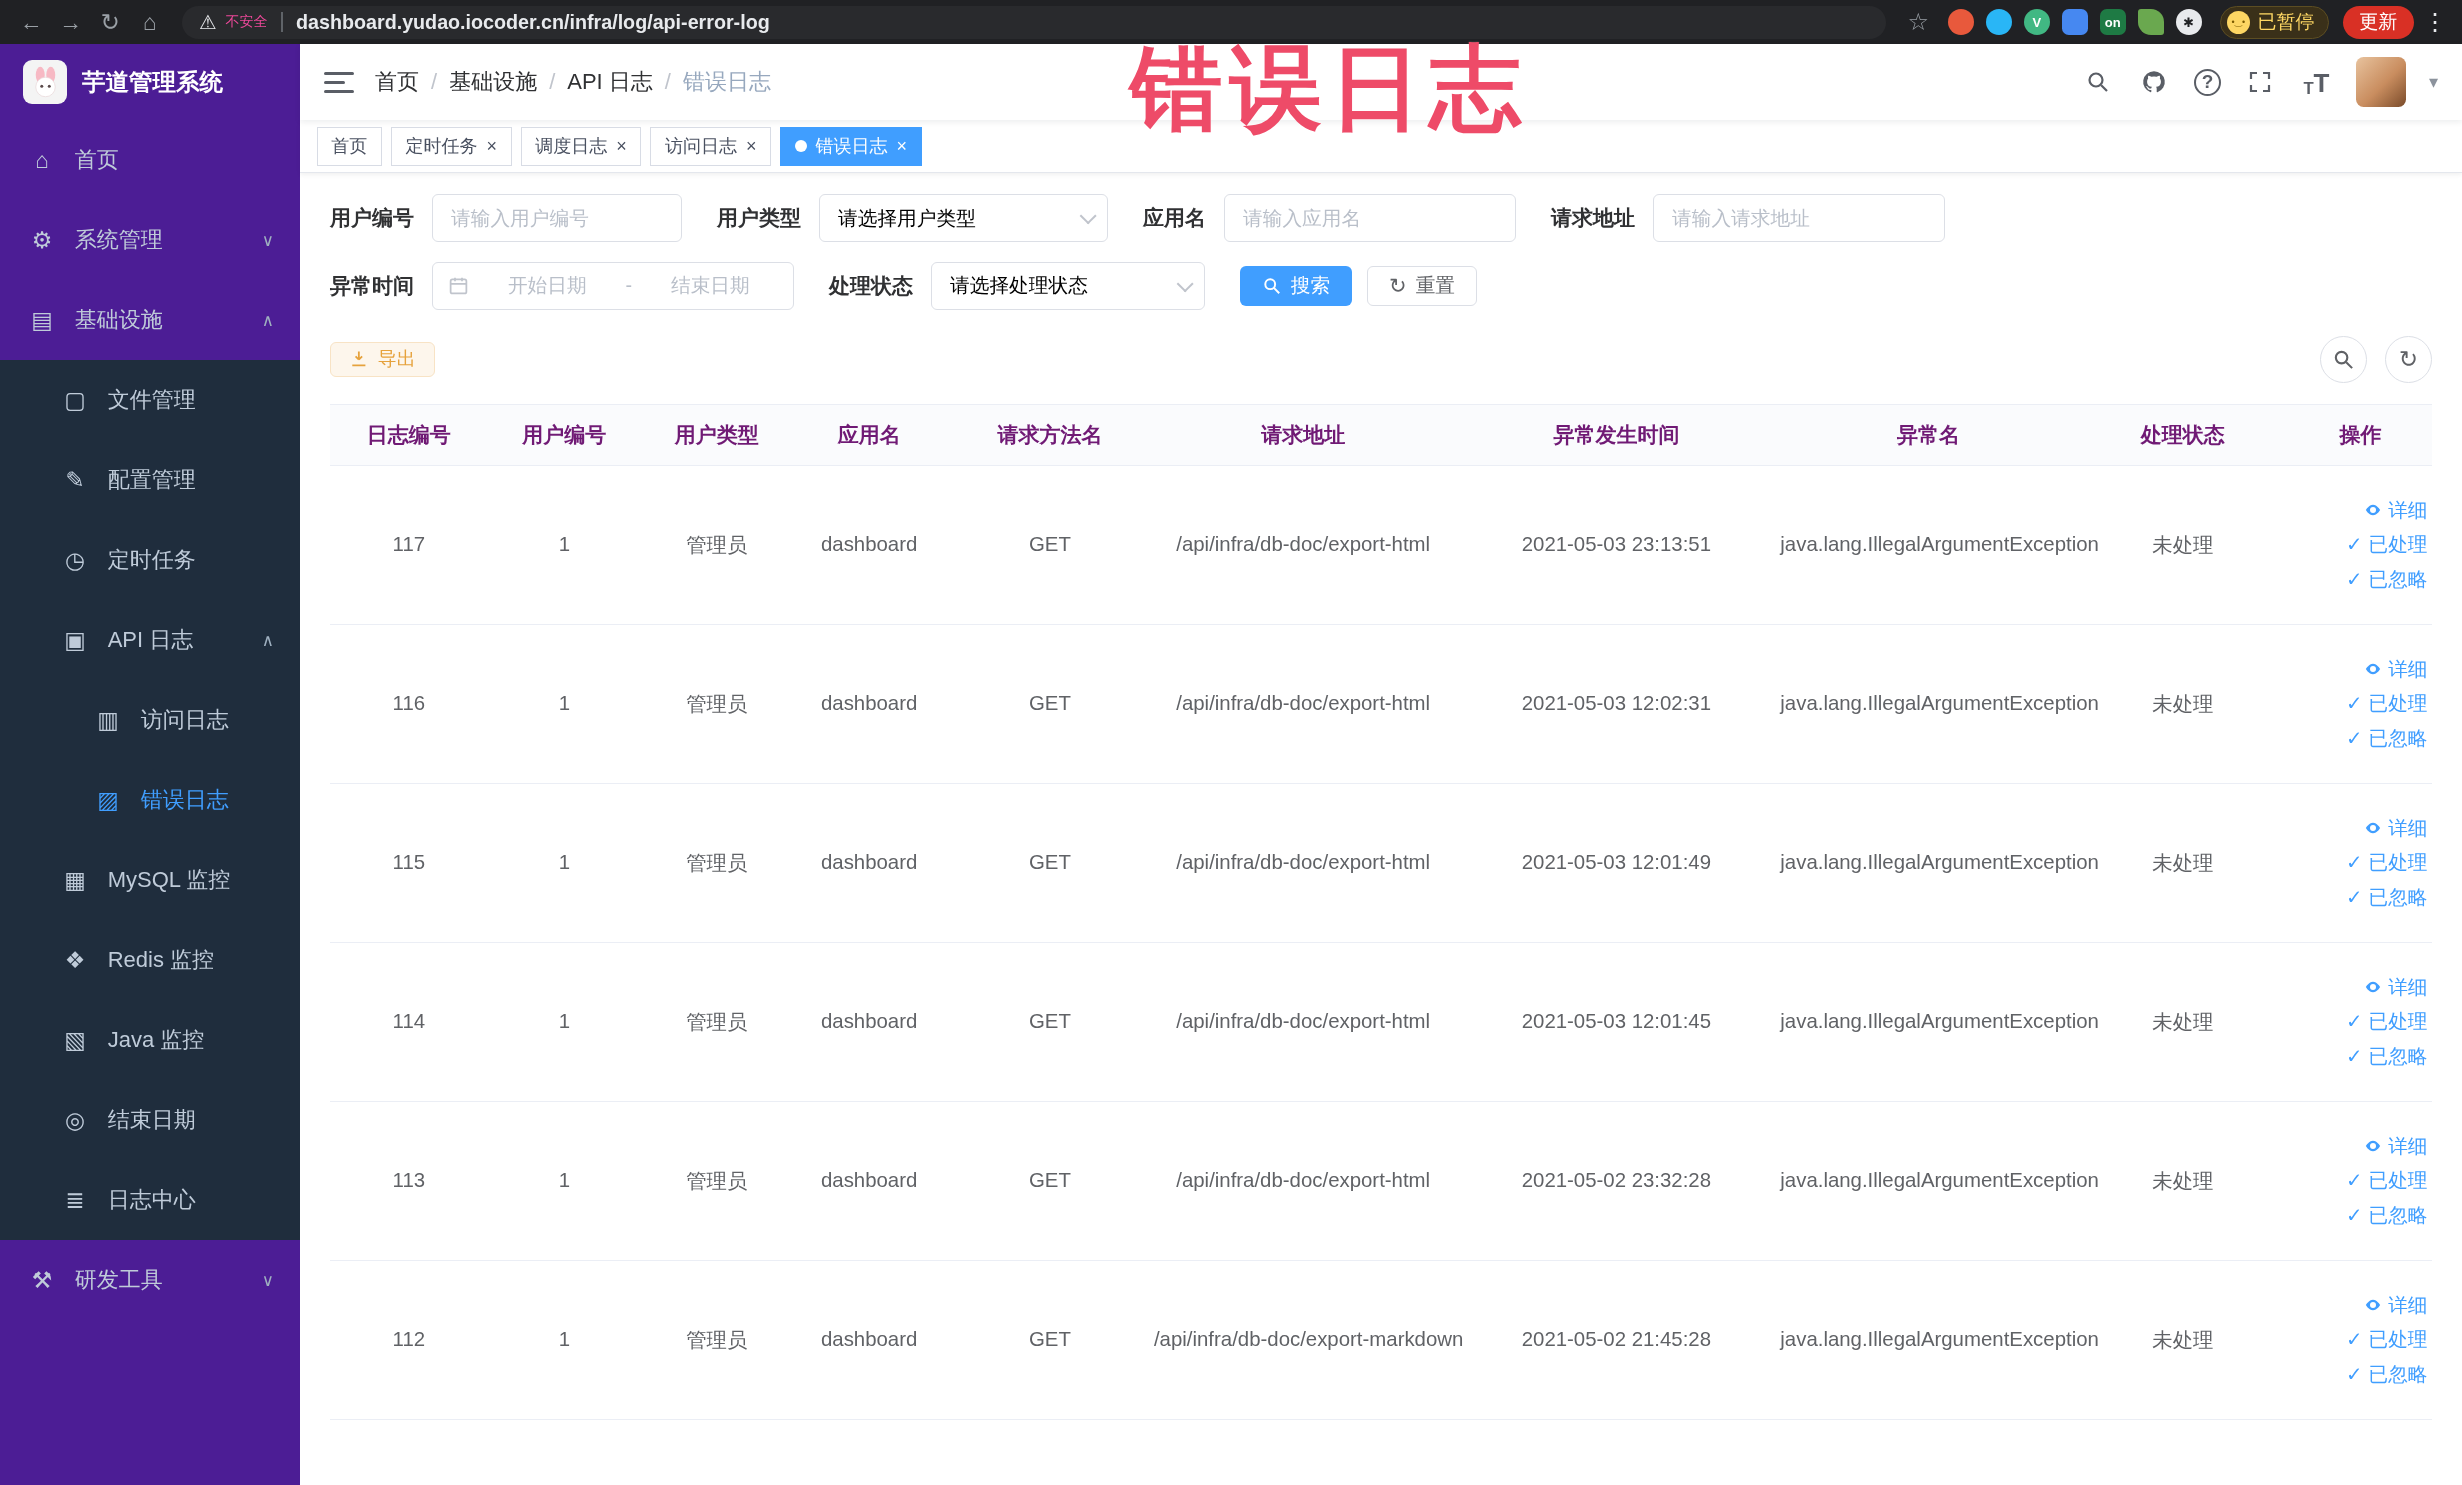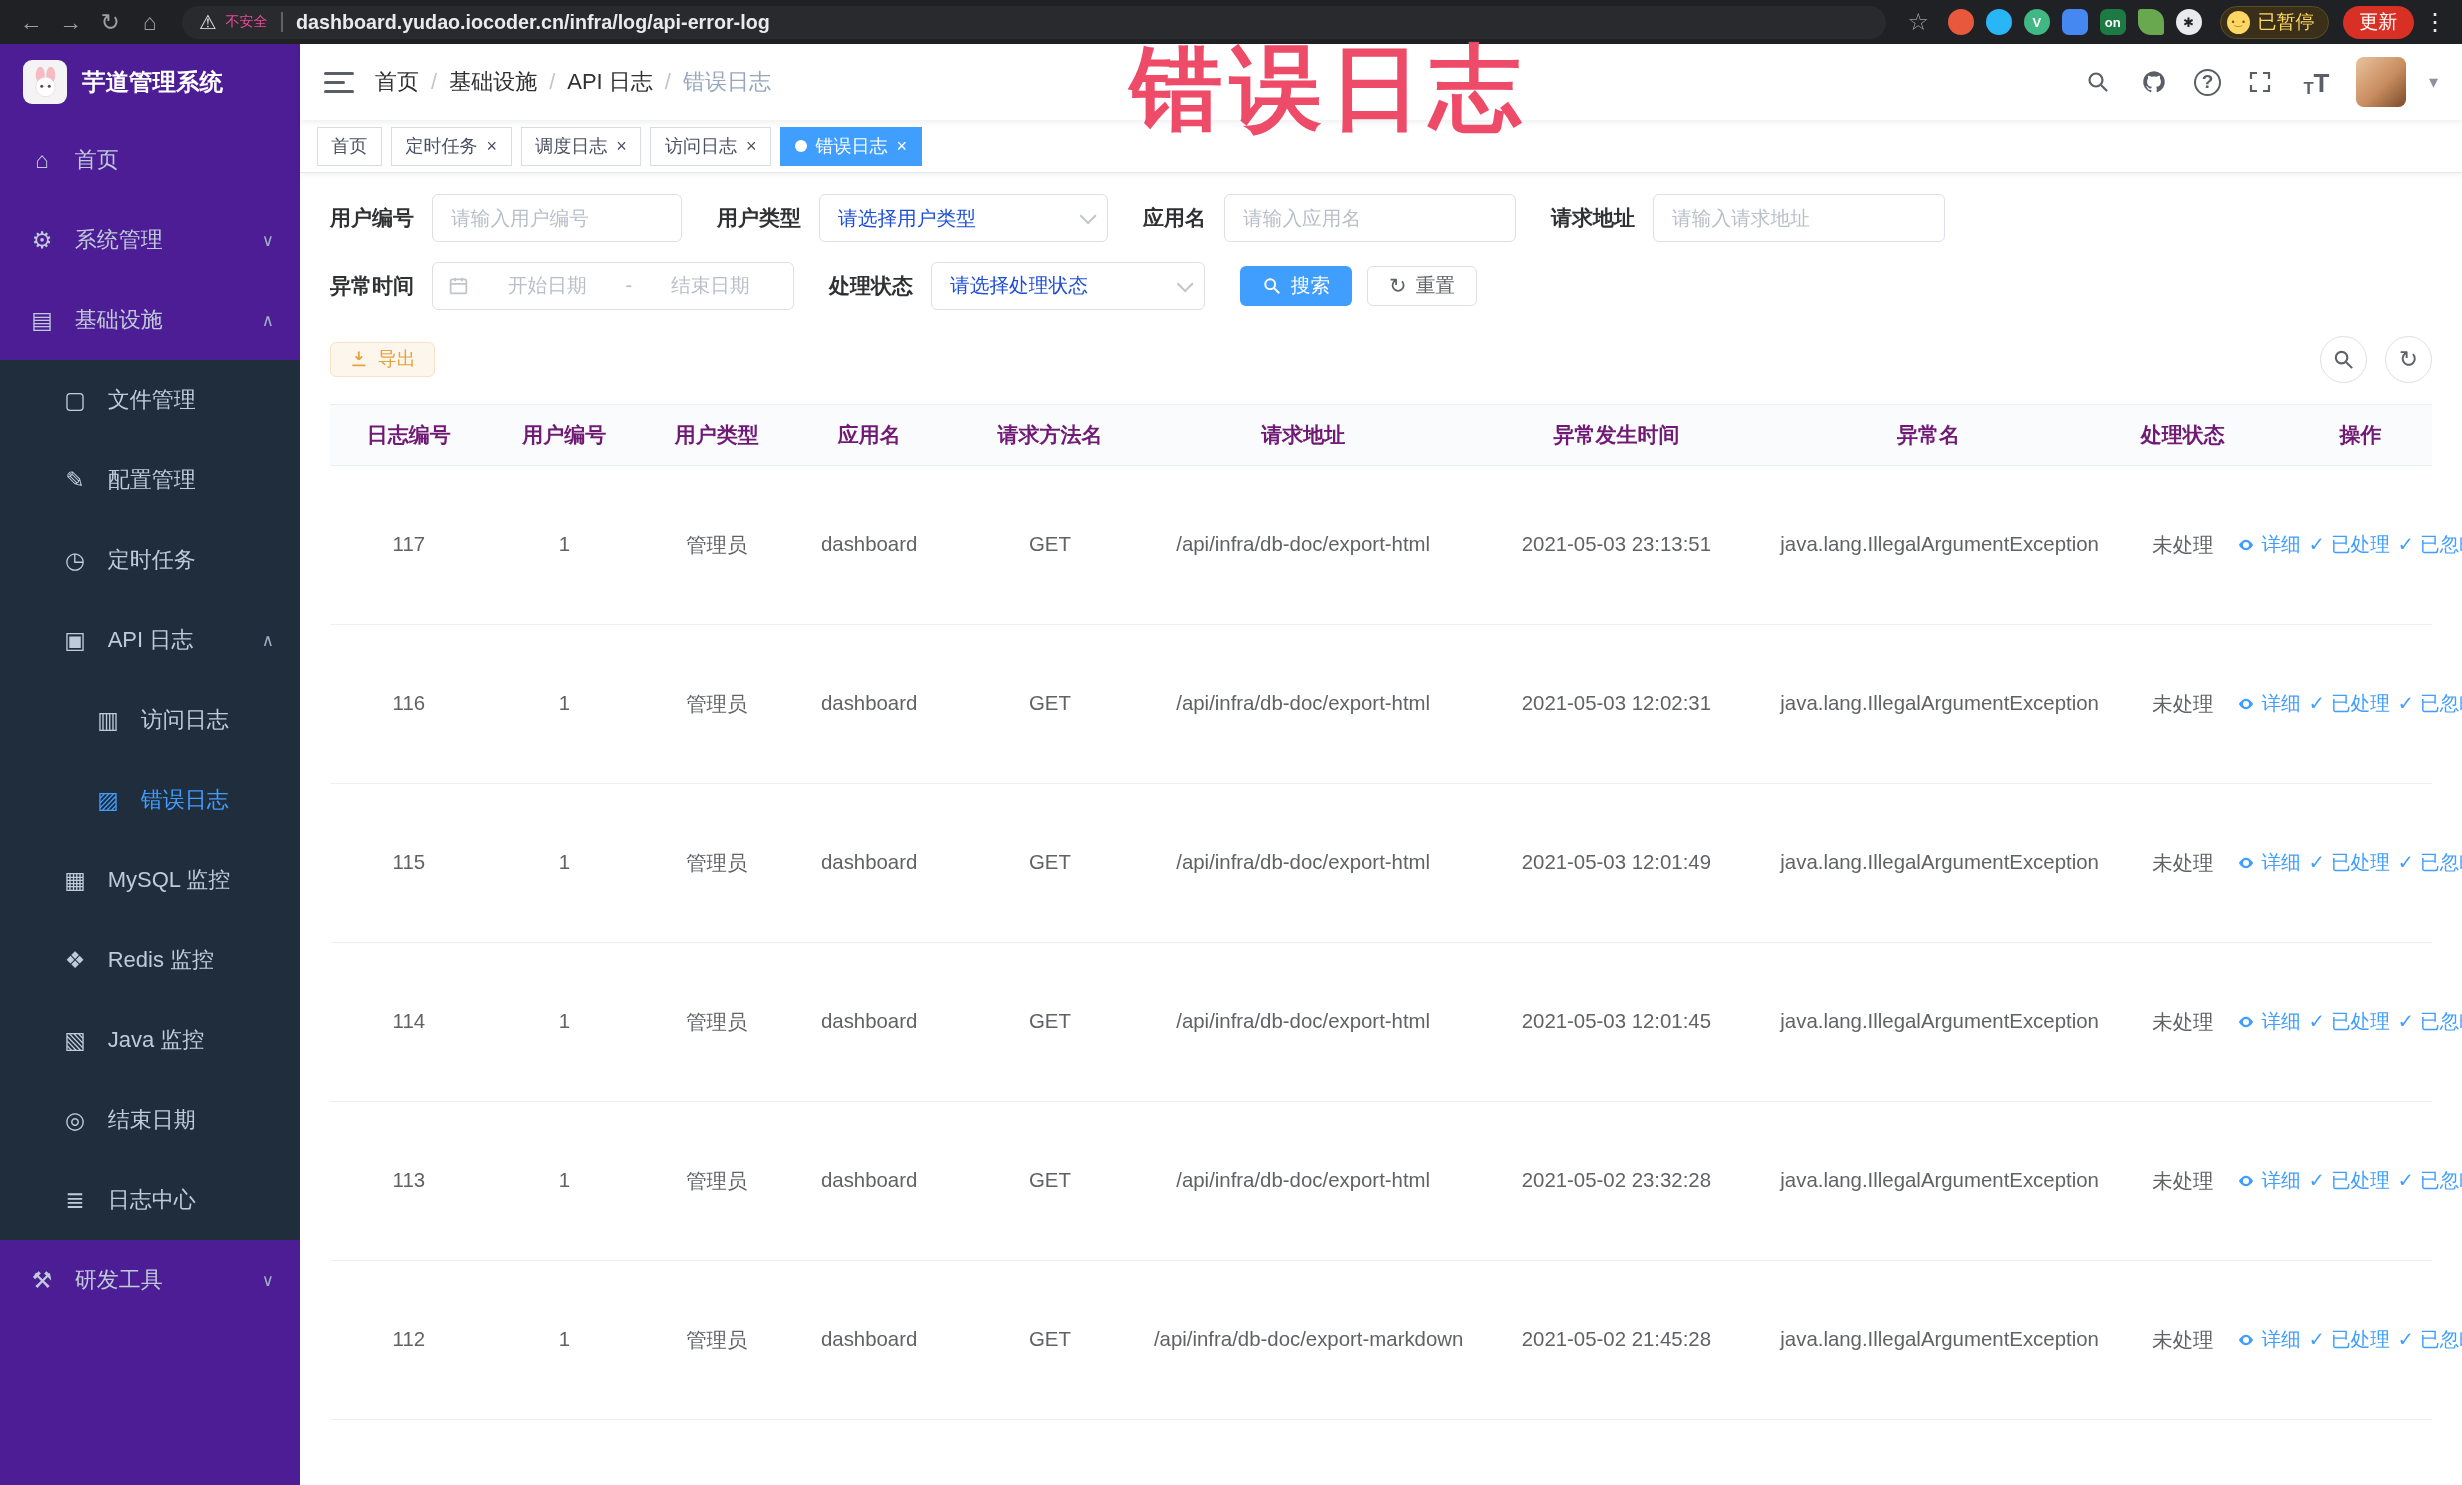--- a/index.html
+++ b/index.html
@@ -85,21 +85,21 @@
   
   .content { flex: 1; padding: 21px 30px 0 30px; position: relative; overflow: hidden; }
   .filter-form { display: flex; flex-direction: column; gap: 19.7px; }
   .f-row { display: flex; align-items: center; gap: 35px; flex-wrap: nowrap; }
   .f-group { display: flex; align-items: center; gap: 18px; }
   .f-label { font-size: 21px; font-weight: 700; color: #303133; white-space: nowrap; }
   .t-input { height: 48px; border: 1.5px solid #dcdfe6; border-radius: 6px; padding: 0 18px;
              font-size: 19.7px; color: #606266; font-family: inherit; outline: none; background: #fff; }
   .t-input::placeholder { color: #b9bfc9; }
   .sel { height: 48px; border: 1.5px solid #dcdfe6; border-radius: 6px; padding: 0 15px 0 18px;
-         display: flex; align-items: center; gap: 12px; color: #1d4ed8; font-size: 19.7px;
+         display: flex; align-items: center; gap: 12px; color: #000000; font-size: 19.7px;
          background: #fff; cursor: pointer; }
   .sel .sel-text { flex: 1; white-space: nowrap; }
   .chev { width: 12px; height: 12px; border-right: 2.3px solid #c0c4cc; border-bottom: 2.3px solid #c0c4cc;
           transform: rotate(45deg) translateY(-3px); flex: 0 0 auto; }
   .daterange { width: 362px; height: 48px; border: 1.5px solid #dcdfe6; border-radius: 6px;
                display: flex; align-items: center; gap: 10.6px; padding: 0 15px; background: #fff; }
   .daterange .d-ph { color: #b9bfc9; font-size: 19.7px; flex: 1; text-align: center; }
   .daterange .d-sep { color: #b9bfc9; font-size: 19.7px; }
   .btn { height: 40px; border-radius: 6px; display: inline-flex; align-items: center; gap: 9px;
          font-size: 19.7px; padding: 8px 21px; cursor: pointer; border: 1.5px solid transparent; white-space: nowrap; }
@@ -115,21 +115,21 @@
                 display: flex; align-items: center; justify-content: center; color: #606266;
                 cursor: pointer; background: #fff; font-size: 23px; }
 
   
   table.grid { width: 100%; border-collapse: collapse; margin-top: 21px; table-layout: fixed; }
   table.grid th { height: 61px; font-size: 21px; font-weight: 700; color: #701a75; background: #fafbfd;
                   border-top: 1.5px solid #ebeef5; border-bottom: 1.5px solid #ebeef5; text-align: center;
                   white-space: nowrap; }
   table.grid td { height: 159px; font-size: 20.4px; color: #606266; text-align: center;
                   border-bottom: 1.5px solid #ebeef5; white-space: nowrap; }
-  .act-cell { display: flex; flex-direction: row; align-items: flex-end; justify-content: center;
+  .act-cell { display: flex; flex-direction: column; align-items: flex-end; justify-content: center;
               gap: 7.6px; padding-right: 4.5px; }
   .act-link { display: flex; align-items: center; gap: 6px; color: #409eff; font-size: 19.7px; cursor: pointer; }
   .act-link svg { display: block; }
 
   
   .annotation { position: absolute; top: 27px; left: 54%; transform: translateX(-50%);
                 font-size: 92px; font-weight: 700; letter-spacing: 7.6px; z-index: 60;
                 text-shadow: 0 0 1.5px rgba(255,255,255,.4); pointer-events: none; white-space: nowrap; }
 </style>
 </head>

